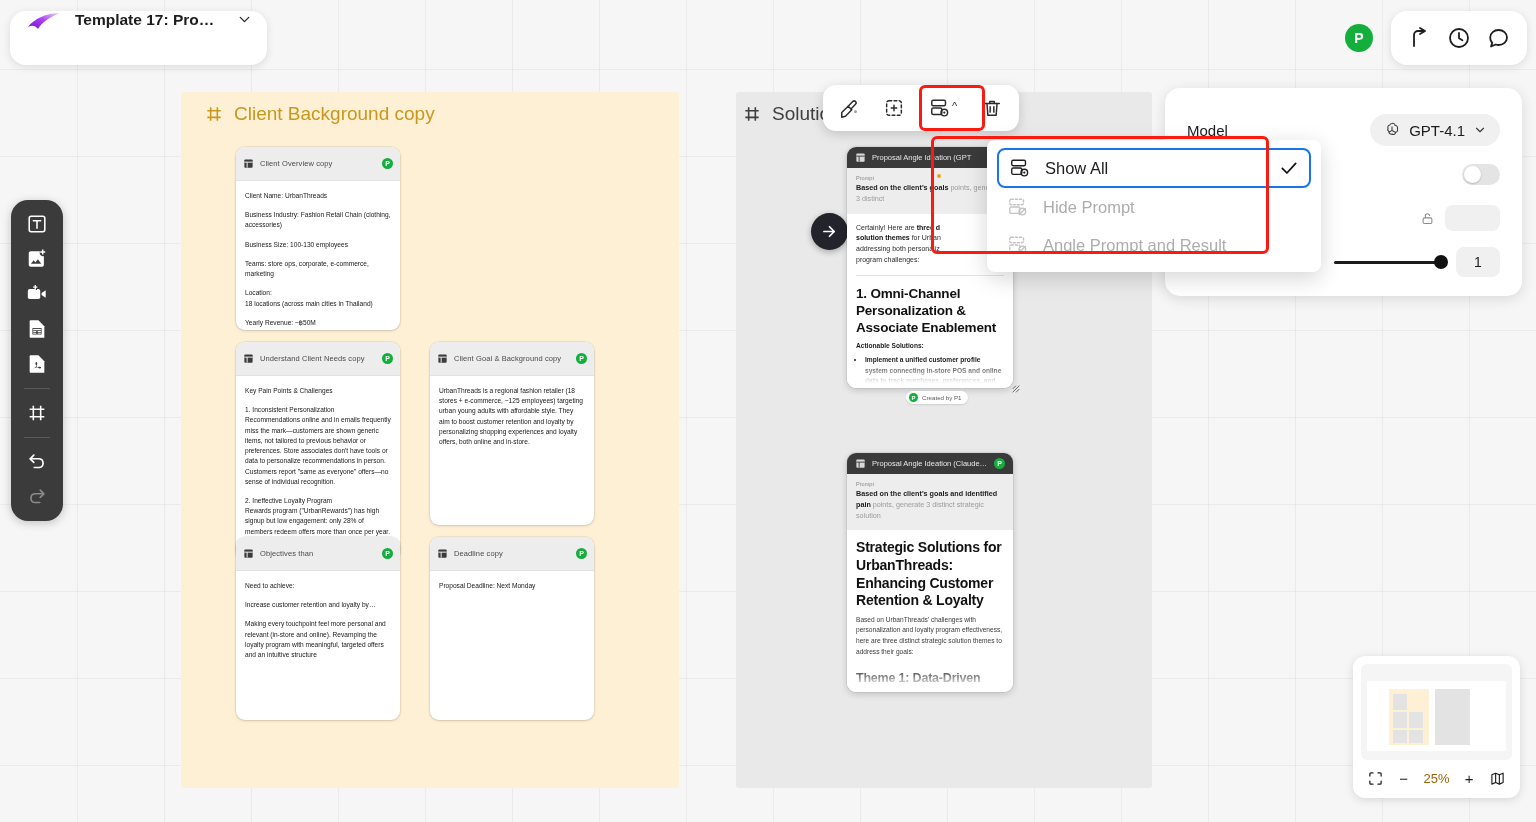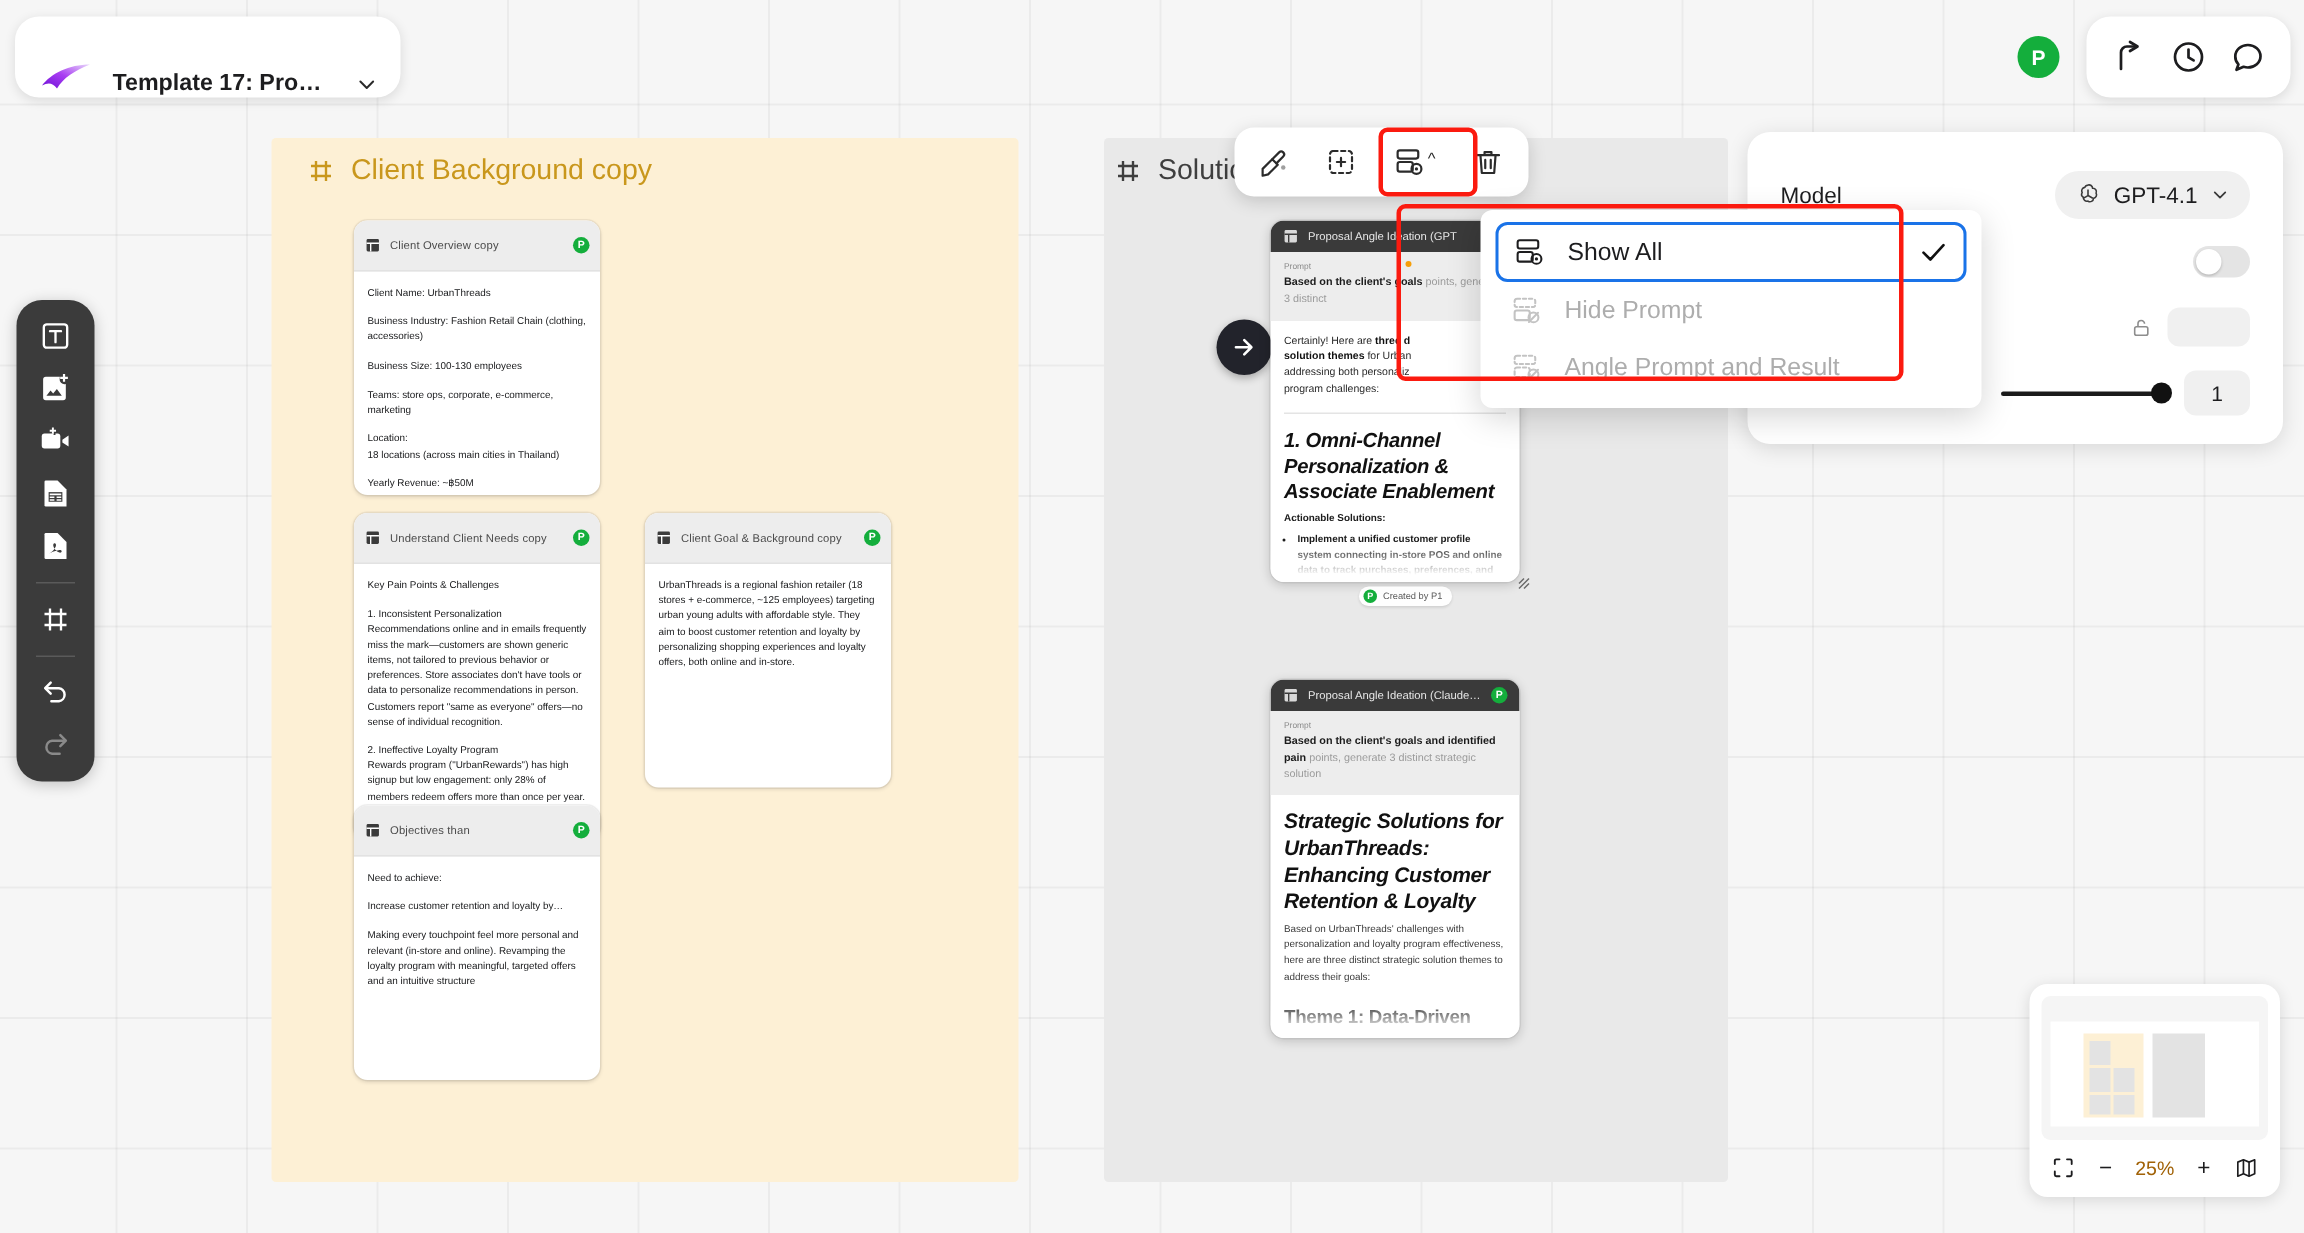--- a/index.html
+++ b/index.html
@@ -101,21 +101,21 @@
   .ai-prompt .plabel { font-size: 5.6px; color: #8a8a8a; margin-bottom: 2px; }
   .ai-prompt .ptext { font-size: 7.2px; line-height: 1.5; color: #1b1b1b; font-weight: 700; }
   .ai-prompt .ptext .dim { color: #9b9b9b; font-weight: 400; }
   .ai-prompt .pdot {
     position: absolute; width: 4px; height: 4px; border-radius: 50%;
     background: #f59f0b; right: 72px; top: 6px;
   }
   .ai-body { padding: 9px 9px 0; font-size: 7px; line-height: 1.55; color: #2a2a2a; }
   .ai-body .intro { margin-bottom: 9px; }
   .ai-body b { font-weight: 700; color: #111; }
-  .ai-h1 { font-size: 13.5px; font-weight: 700; line-height: 1.26; color: #111; margin-bottom: 5px; letter-spacing: -.2px; font-style: italic;}
+  .ai-h1 { font-size: 13.5px; font-weight: 700; line-height: 1.26; color: #111; margin-bottom: 5px; letter-spacing: -.2px;}
   .ai-h2 { font-size: 12.5px; font-weight: 700; line-height: 1.3; color: #111; margin: 13px 0 4px; letter-spacing: -.2px;}
   .ai-sub { font-size: 6.6px; font-weight: 700; color: #1b1b1b; margin-bottom: 4px; }
   .ai-ul { margin: 0 0 0 9px; padding: 0; }
   .ai-ul li { font-size: 6.6px; line-height: 1.6; margin-bottom: 6px; font-weight: 600; color:#1c1c1c;}
   .ai-para { font-size: 6.6px; line-height: 1.6; color: #3a3a3a; margin-bottom: 6px; }
   .fade-bottom {
     position: absolute; left: 0; right: 0; bottom: 0; height: 26px;
     background: linear-gradient(to bottom, rgba(255,255,255,0), #fff 82%);
     pointer-events: none;
   }
@@ -141,21 +141,21 @@
     display: flex; align-items: center; justify-content: center;
     box-shadow: 0 2px 6px rgba(0,0,0,.3);
   }
 
   
   #project-pill {
     position: absolute; left: 10px; top: 11px;
     height: 54px; width: 257px;
     background: #fff; border-radius: 16px;
     box-shadow: 0 2px 8px rgba(0,0,0,.11);
-    display: flex; align-items: flex-end; padding: 0 14px 0 16px; gap: 13px;
+    display: flex; align-items: flex-start; padding: 0 14px 0 16px; gap: 13px;
   }
   #project-pill .title {
     font-size: 15.5px; font-weight: 600; color: #1d1d1f; flex: 1;
     white-space: nowrap; overflow: hidden;
   }
 
   
   #avatar {
     position: absolute; left: 1345px; top: 24px;
     width: 28px; height: 28px; border-radius: 50%;
@@ -428,20 +428,33 @@
       <span class="htitle">Objectives than</span>
       <span class="badge-p">P</span>
     </div>
     <div class="card-body">
       <p>Need to achieve:</p>
       <p>Increase customer retention and loyalty by…</p>
       <p>Making every touchpoint feel more personal and relevant (in-store and online). Revamping the loyalty program with meaningful, targeted offers and an intuitive structure</p>
     </div>
   </div>
 
+  <div class="card" style="left:430px; top:537px; width:164px; height:183px;">
+    <div class="card-head">
+      <svg class="hicon" viewBox="0 0 24 24" fill="#3b3b3b">
+          <rect x="3" y="3" width="18" height="18" rx="2"></rect>
+          <path d="M3 9h18M9 9v12" stroke="#fff" stroke-width="2"></path>
+        </svg>
+      <span class="htitle">Deadline copy</span>
+      <span class="badge-p">P</span>
+    </div>
+    <div class="card-body">
+      <p>Proposal Deadline: Next Monday</p>
+    </div>
+  </div>
 
   <div id="arrow-node">
     <svg viewBox="0 0 24 24" width="19" height="19" fill="none" stroke="#fff" stroke-width="2.2" stroke-linecap="round" stroke-linejoin="round">
       <path d="M5 12h13M12 6l6 6-6 6"></path>
     </svg>
   </div>
 
   <div class="aicard" style="left:847px; top:147px; width:166px; height:241px;">
     <div class="ai-head">
       <svg class="hicon" viewBox="0 0 24 24" fill="#d9d9d9">

